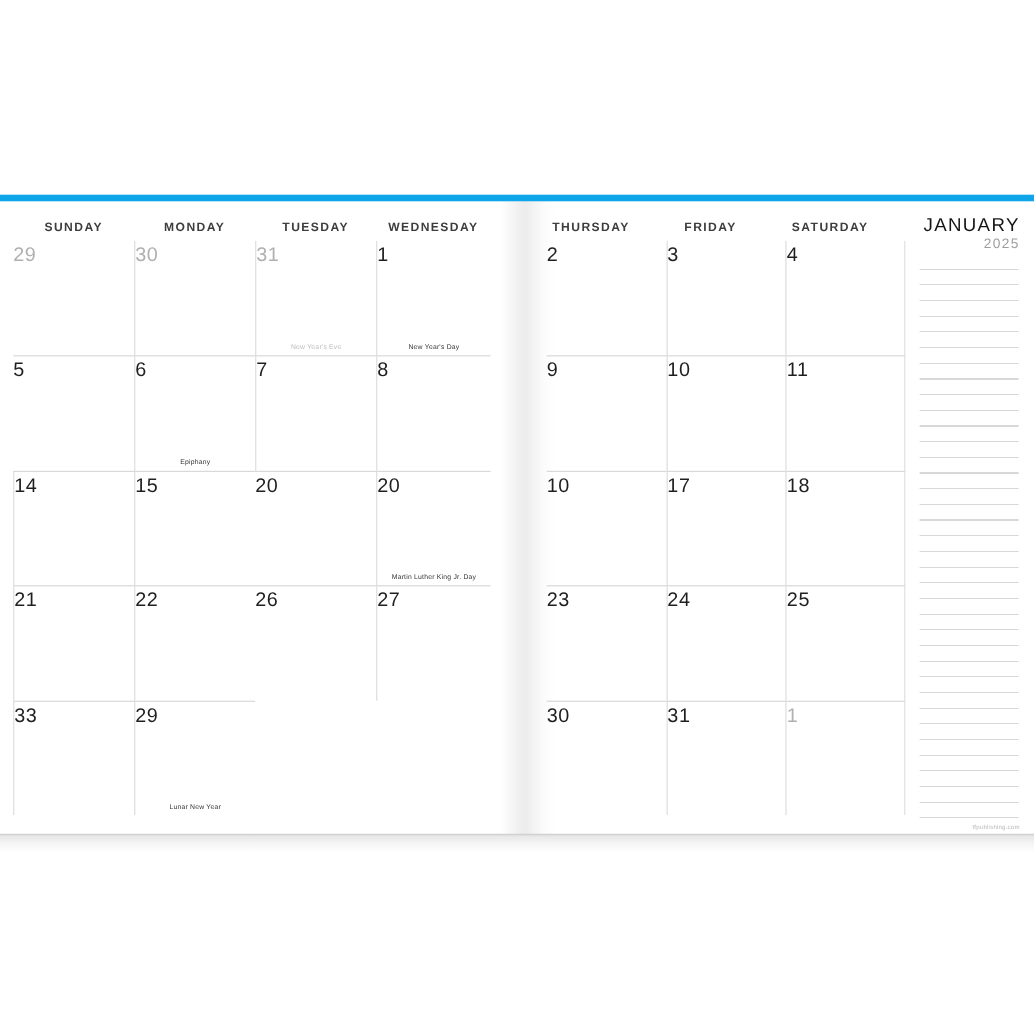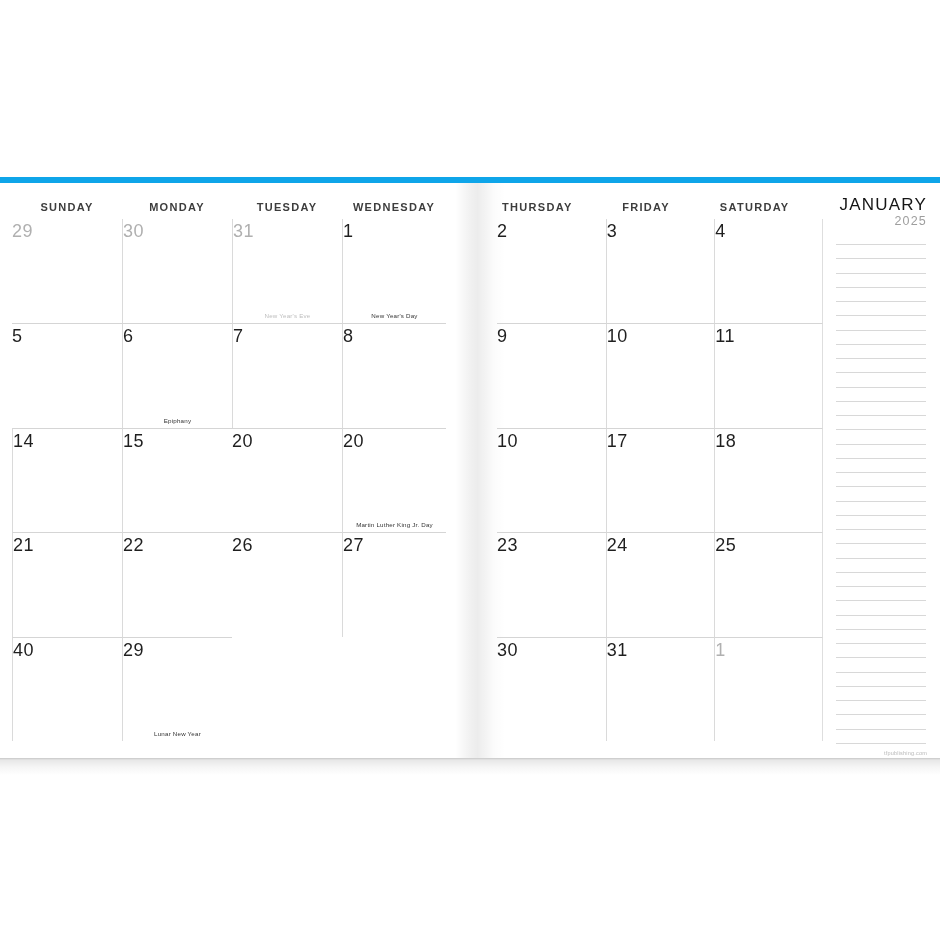--- a/index.html
+++ b/index.html
@@ -157,21 +157,21 @@
       <span class="num">22</span>
     </div>
 
     <div class="cell first rowline">
       <span class="num">26</span>
     </div>
     <div class="cell rowline">
       <span class="num">27</span>
     </div>
     <div class="cell rowline">
-      <span class="num">40</span>
+      <span class="num">33</span>
     </div>
     <div class="cell rowline">
       <span class="num">29</span>
       <span class="holiday">Lunar New Year</span>
     </div>
   </div>
 
   <div class="headers right">
     <div class="dow">THURSDAY</div>
     <div class="dow">FRIDAY</div>

